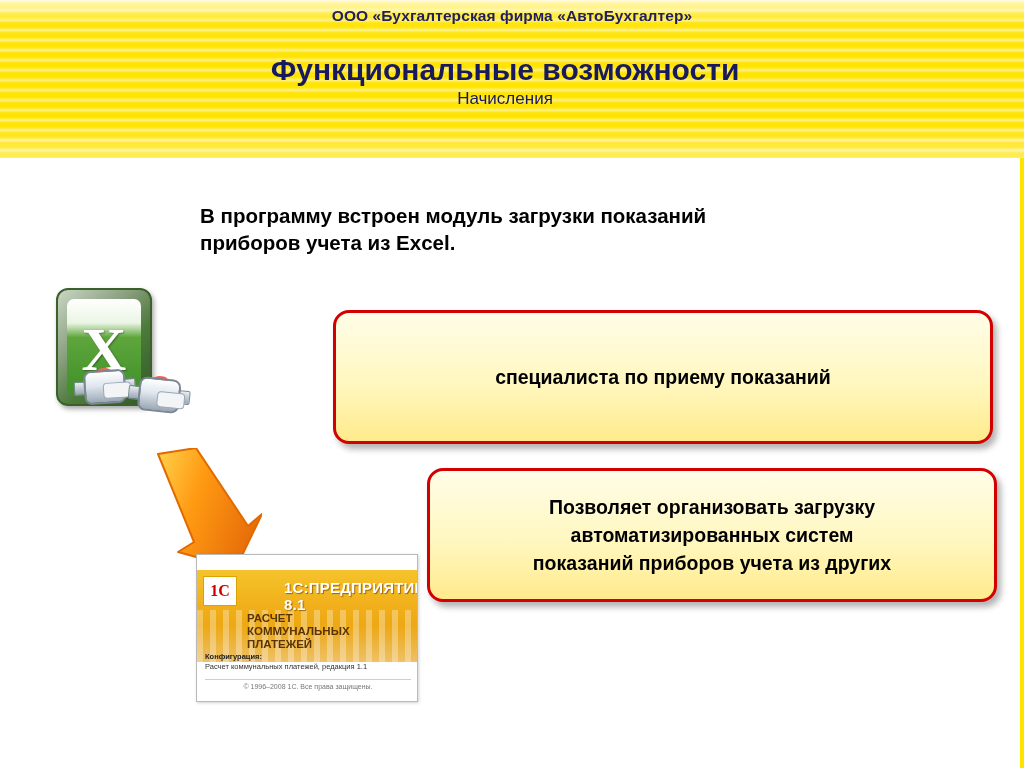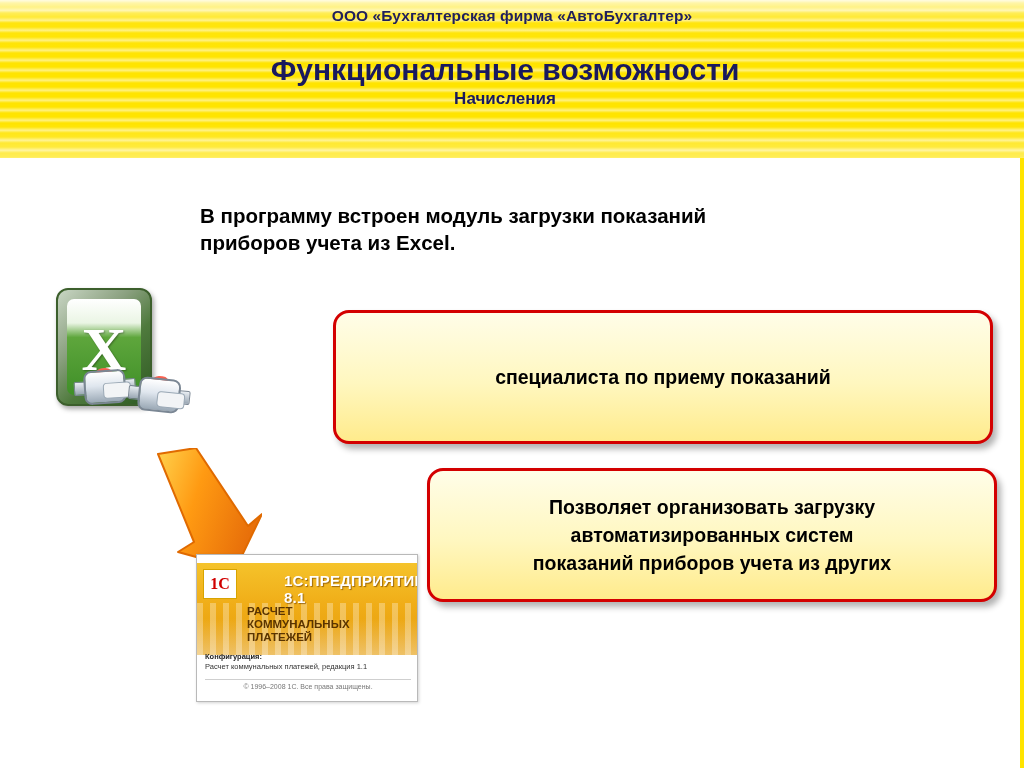--- a/index.html
+++ b/index.html
@@ -70,21 +70,21 @@
     font-weight: bold;
     color: #19195e;
     z-index: 3;
   }
   #title-sub {
     position: absolute;
     left: 0; top: 89px;
     width: 1010px;
     text-align: center;
     font-size: 17px;
-    font-weight: bold;
+    font-weight: normal;
     color: #19195e;
     z-index: 3;
   }
 
   
   #right-rule {
     position: absolute;
     right: 0;
     top: 158px;
     width: 4px;
@@ -231,21 +231,21 @@
     width: 222px;
     height: 148px;
     background: #ffffff;
     border: 1px solid #b9b9b9;
     box-sizing: border-box;
     box-shadow: 1px 1px 3px rgba(0,0,0,0.18);
     overflow: hidden;
   }
   #onec-top {
     position: absolute;
-    left: 0; top: 8px;
+    left: 0; top: 15px;
     width: 226px; height: 92px;
     background: linear-gradient(to bottom, #f5c32b 0%, #f0ad18 45%, #e59c0a 100%);
   }
   #onec-city {
     position: absolute;
     left: 0; bottom: 0;
     width: 222px; height: 52px;
     background:
       linear-gradient(to top, rgba(255,255,255,0.38), rgba(255,255,255,0) 70%),
       repeating-linear-gradient(to right,

